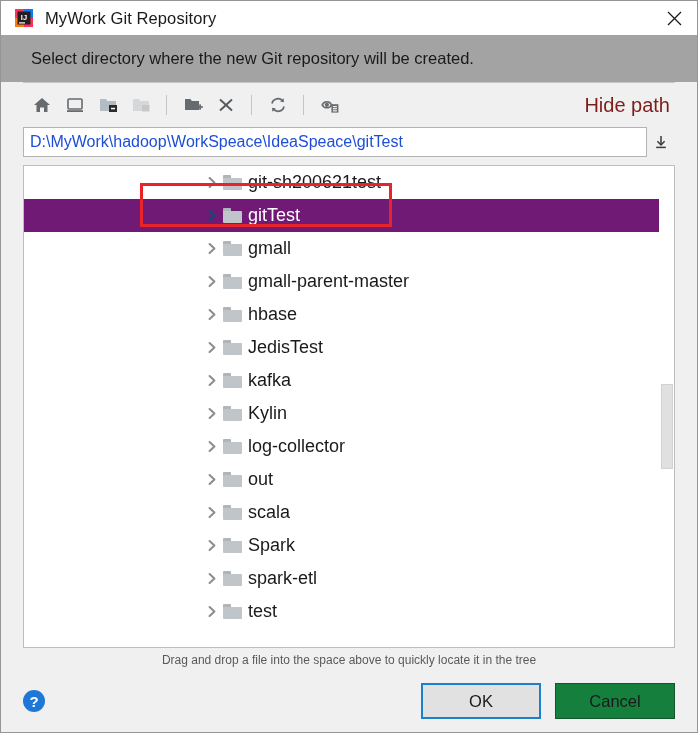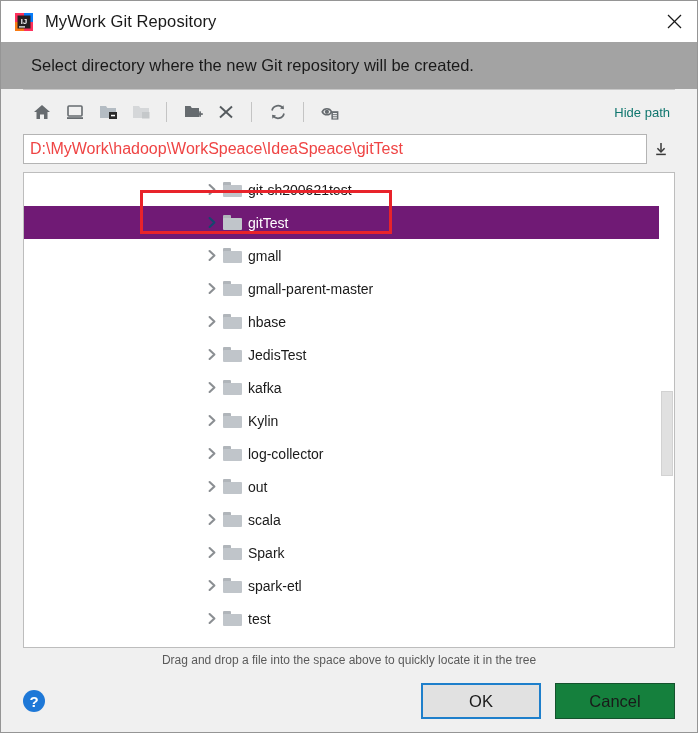--- a/index.html
+++ b/index.html
@@ -17,21 +17,21 @@
     height: 733px;
     background: #f0f0f0;
     border: 1px solid #959595;
     display: flex;
     flex-direction: column;
     overflow: hidden;
   }
 
   
   .titlebar {
-    height: 41px;
+    height: 34px;
     background: #ffffff;
     display: flex;
     align-items: center;
     padding: 0 0 0 13px;
     flex: 0 0 auto;
   }
   .app-icon {
     width: 20px; height: 20px;
     flex: 0 0 auto;
     margin-right: 11px;
@@ -95,22 +95,22 @@
   }
   .tool-btn.disabled { cursor: default; }
   .tool-sep {
     width: 1px; height: 20px;
     background: #c4c4c4;
     margin: 0 9px;
     flex: 0 0 auto;
   }
   .toolbar-spacer { flex: 1 1 auto; }
   .hide-path {
-    font-size: 13px;
-    color: #0f766e;
+    font-size: 20px;
+    color: #7f1d1d;
     cursor: pointer;
     white-space: nowrap;
     padding-right: 3px;
   }
 
   
   .path-row {
     display: flex;
     align-items: center;
     flex: 0 0 auto;
@@ -121,21 +121,21 @@
     height: 30px;
     background: #ffffff;
     border: 1px solid #b4b4b4;
     display: flex;
     align-items: center;
     padding: 0 6px;
     overflow: hidden;
   }
   .path-value {
     font-size: 16px;
-    color: #ef4444;
+    color: #1d4ed8;
     white-space: nowrap;
   }
   .path-expand {
     width: 28px; height: 30px;
     display: flex; align-items: center; justify-content: center;
     cursor: pointer;
     flex: 0 0 auto;
   }
 
   
@@ -182,21 +182,21 @@
     border-radius: 1px 1px 0 0;
   }
   .folder-icon .f-body {
     position: absolute;
     left: 0; top: 3px;
     width: 19px; height: 12px;
     background: #c0c5ca;
     border-radius: 1px;
   }
   .row-label {
-    font-size: 14px;
+    font-size: 18px;
     color: #1a1a1a;
   }
   .tree-row.selected .row-label { color: #ffffff; }
 
   
   .vscroll {
     position: absolute;
     right: 0; top: 0; bottom: 0;
     width: 15px;
     background: #ffffff;

